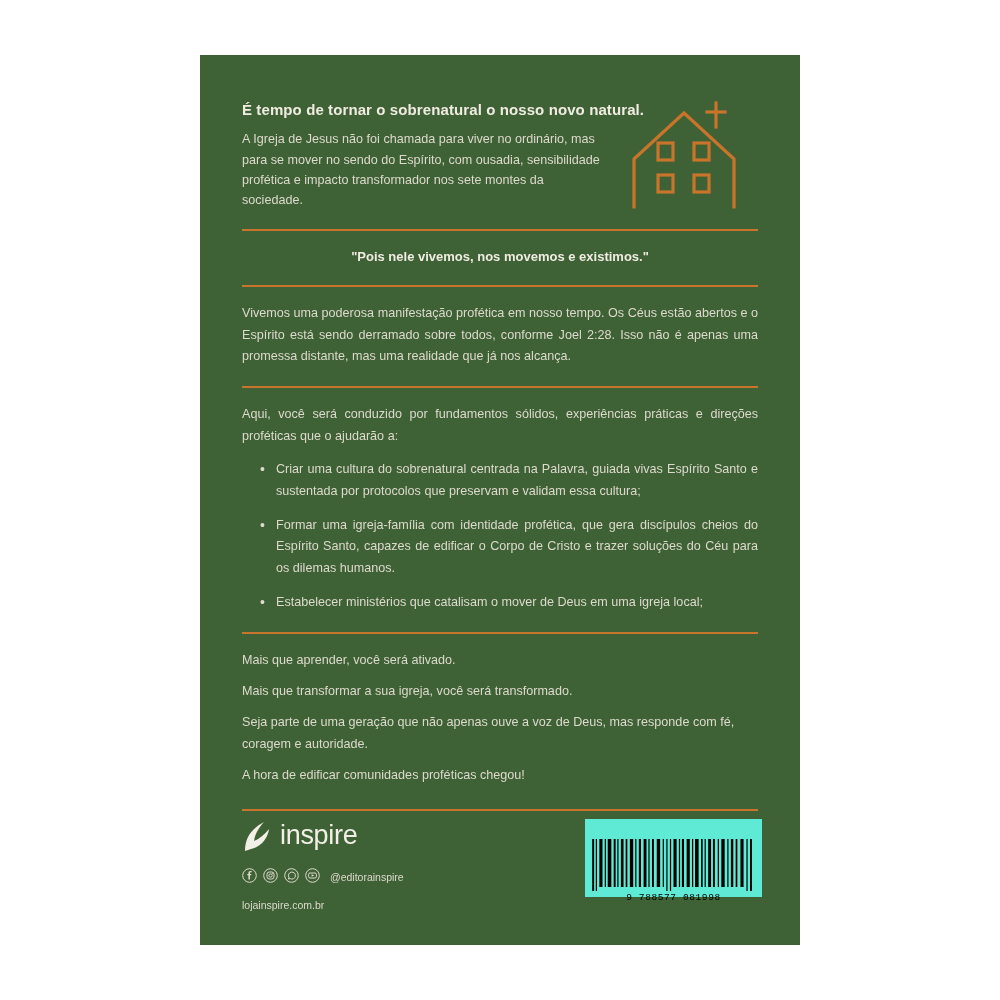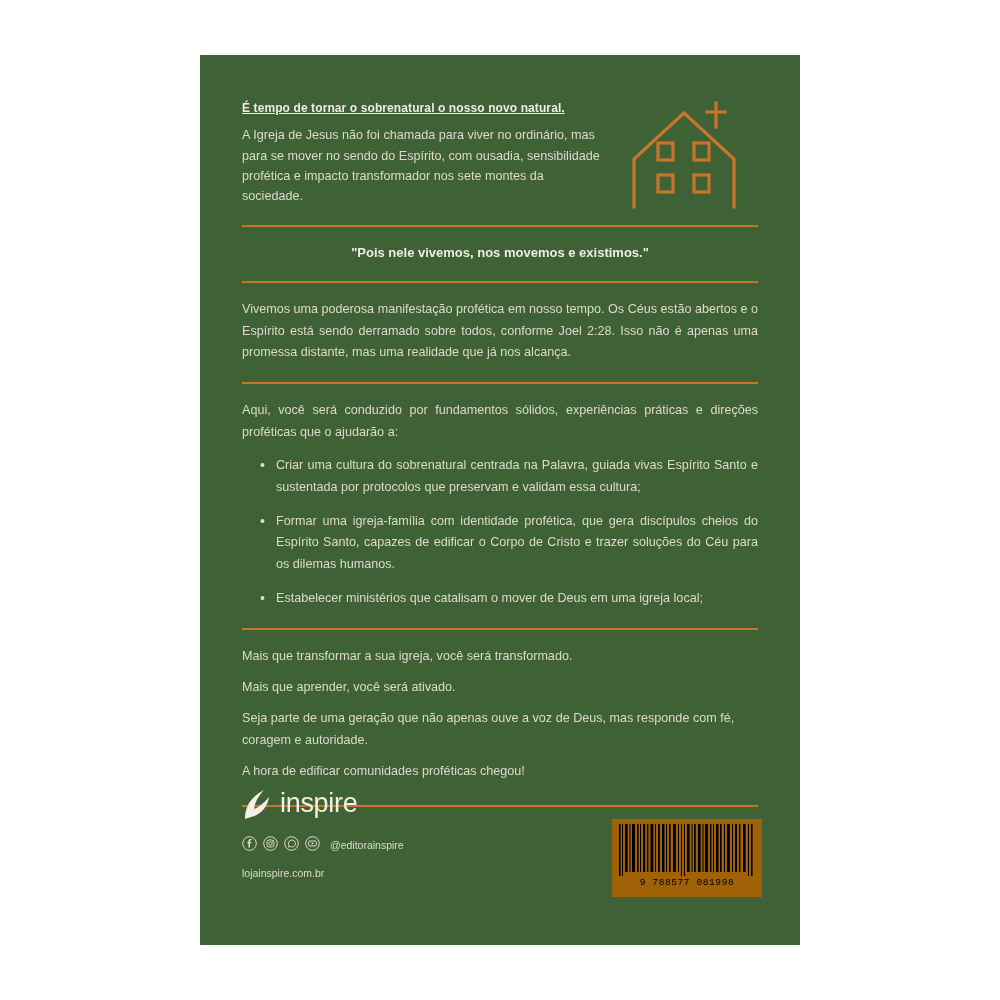--- a/index.html
+++ b/index.html
@@ -25,27 +25,26 @@
     top: 55px;
     width: 600px;
     height: 890px;
     background: #3e6136;
     color: #e9e6dc;
     box-sizing: border-box;
     padding: 45px 42px 30px 42px;
     overflow: hidden;
   }
   .headline {
-    font-size: 12px;
+    font-size: 15px;
     font-weight: bold;
     color: #f0ece1;
     letter-spacing: 0.1px;
     margin: 0 0 9px 0;
     line-height: 1.35;
-    text-decoration: underline;
   }
   .intro {
     font-size: 12.6px;
     line-height: 1.62;
     color: #dedacd;
     margin: 0;
     width: 360px;
   }
   .house-icon {
     position: absolute;
@@ -111,21 +110,21 @@
   }
   .closing p {
     font-size: 12.6px;
     line-height: 1.7;
     color: #dedacd;
     margin: 0 0 10px 0;
   }
   .footer {
     position: absolute;
     left: 42px;
-    bottom: 66px;
+    bottom: 34px;
     width: 516px;
   }
   .brand {
     display: flex;
     align-items: center;
     gap: 8px;
   }
   .brand-mark {
     width: 30px;
     height: 34px;
@@ -149,24 +148,24 @@
   }
   .site {
     font-size: 10.5px;
     color: #dedacd;
     margin-top: 16px;
   }
   .barcode-box {
     position: absolute;
     right: 38px;
     bottom: 48px;
-    width: 150px;
+    width: 177px;
     height: 78px;
-    background: #a16207;
-    padding: 5px 6px 2px 6px;
+    background: #5eead4;
+    padding: 20px 6px 2px 6px;
     box-sizing: border-box;
   }
   .bars {
     height: 52px;
     width: 100%;
     display: block;
   }
   .barnum {
     font-family: "Liberation Mono", monospace;
     font-size: 9.5px;
@@ -213,22 +212,22 @@
 
     <ul class="bullets">
       <li>Criar uma cultura do sobrenatural centrada na Palavra, guiada vivas Espírito Santo e sustentada por protocolos que preservam e validam essa cultura;</li>
       <li>Formar uma igreja-família com identidade profética, que gera discípulos cheios do Espírito Santo, capazes de edificar o Corpo de Cristo e trazer soluções do Céu para os dilemas humanos.</li>
       <li>Estabelecer ministérios que catalisam o mover de Deus em uma igreja local;</li>
     </ul>
 
     <div class="rule"></div>
 
     <div class="closing">
+      <p>Mais que aprender, você será ativado.</p>
       <p>Mais que transformar a sua igreja, você será transformado.</p>
-      <p>Mais que aprender, você será ativado.</p>
       <p>Seja parte de uma geração que não apenas ouve a voz de Deus, mas responde com fé, coragem e autoridade.</p>
       <p>A hora de edificar comunidades proféticas chegou!</p>
     </div>
 
     <div class="rule" style="margin-top:22px"></div>
 
     <div class="footer">
       <div class="brand">
         <svg class="brand-mark" viewBox="0 0 30 34">
           <path d="M3 33 C3 20 9 11 22 4 C15 12 13 17 12 23 C17 21 22 17 27 11 C26 20 19 29 9 31 Z" fill="#f2efe6"></path>

